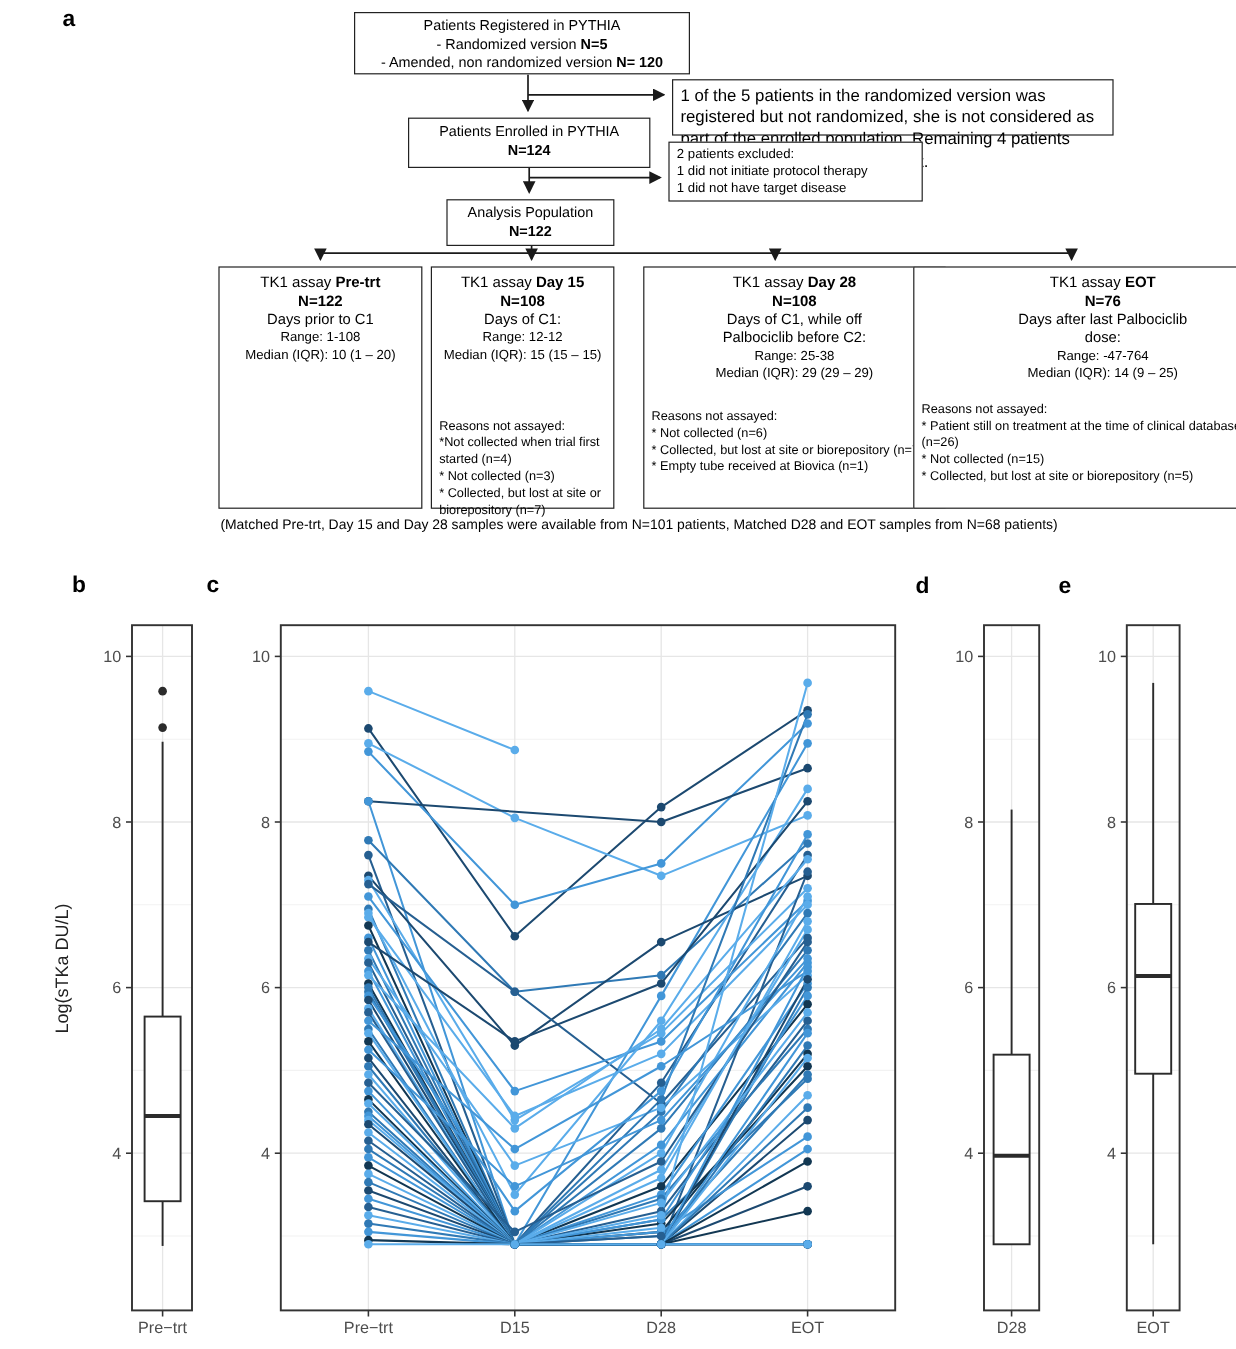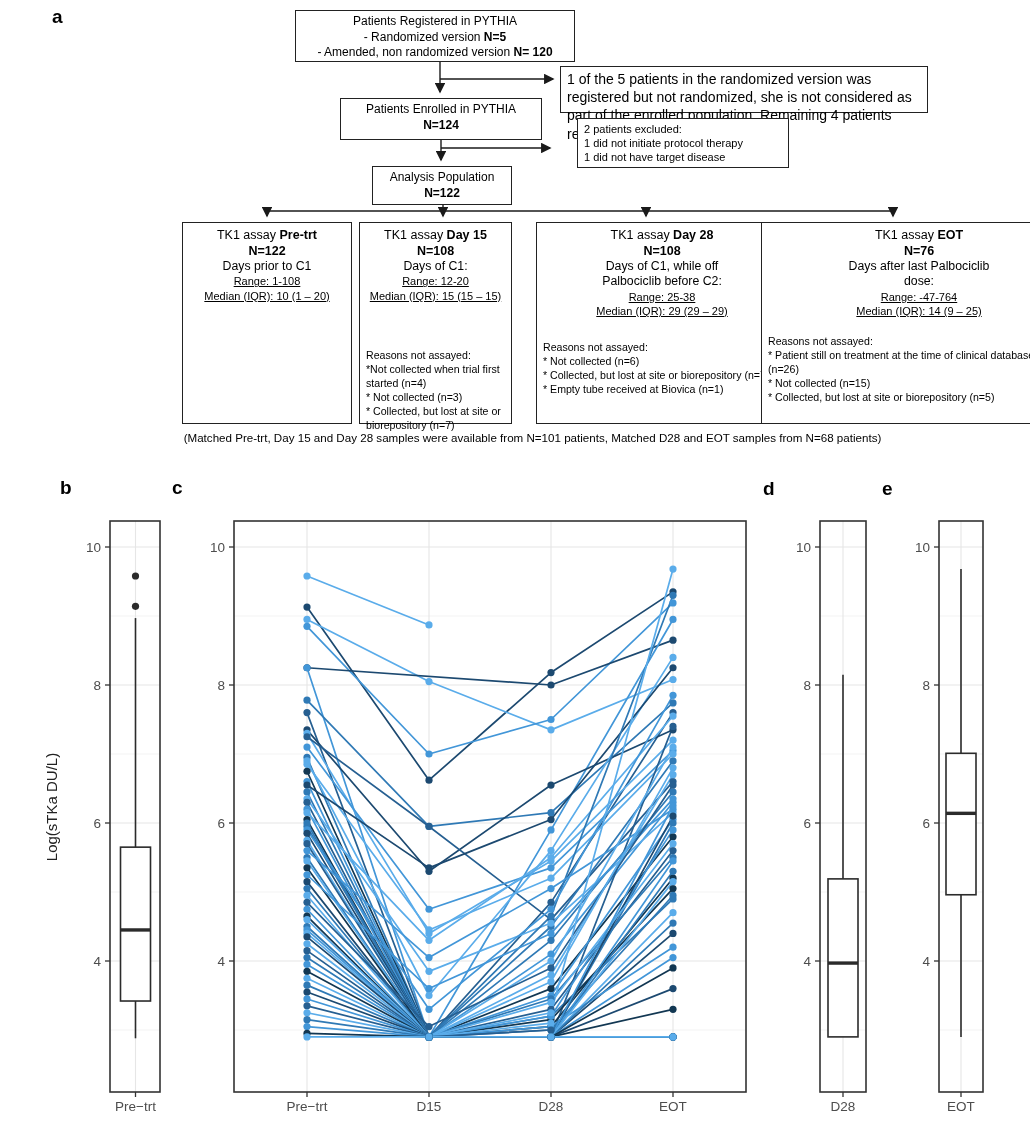--- a/index.html
+++ b/index.html
@@ -9,21 +9,21 @@
   .fbox{position:absolute;border:1.5px solid #222;background:#fff;box-sizing:border-box;}
   .fbox.center{text-align:center;}
   .fbox .pad{padding:3px 4px;}
   .small-left{text-align:left;font-size:14px;line-height:1.3;padding:3px 6px;}
   .pre{white-space:pre-line;}
   .t12{font-size:12px;line-height:1.3;}
   .t125{font-size:12.5px;line-height:1.28;}
   .b{font-weight:bold;}
   .assay-top{padding-top:4px;text-align:center;}
   .assay-desc{font-size:12.3px;line-height:1.25;white-space:pre-line;}
-  .assay-sub{font-size:11px;line-height:1.3;white-space:pre-line;text-decoration:underline;}
+  .assay-sub{font-size:11px;line-height:1.3;white-space:pre-line;}
   .reasons{position:absolute;left:6px;right:3px;text-align:left;font-size:10.6px;
            line-height:1.32;white-space:pre-line;}
   #caption{position:absolute;left:0;right:0;top:431px;text-align:center;font-size:11.6px;color:#000;margin-left:35px;}
   svg{position:absolute;left:0;top:0;}
   svg text{font-family:"Liberation Sans", sans-serif;}
 </style>
 </head>
 <body>
 
 <div id="fig">
@@ -64,21 +64,21 @@
 
   <div class="fbox small-left" style="left:560px;top:66px;width:368px;height:47px;">1 of the 5 patients in the randomized version was registered but not randomized, she is not considered as part of the enrolled population. Remaining 4 patients received palbociclib + fulvestrant.</div>
 
   <div class="fbox center t12" style="left:340px;top:98px;width:202px;height:42px;">
     <div class="pad">
       <div>Patients Enrolled in PYTHIA</div>
       <div class="b">N=124</div>
     </div>
   </div>
 
-  <div class="fbox pre" style="left:557px;top:118px;width:212px;height:50px;text-align:left;font-size:11px;line-height:1.28;padding:3px 6px;margin-left:20px;">2 patients excluded:
+  <div class="fbox pre" style="left:557px;top:118px;width:212px;height:50px;text-align:left;font-size:11px;line-height:1.28;padding:3px 6px;">2 patients excluded:
 1 did not initiate protocol therapy
 1 did not have target disease</div>
 
   <div class="fbox center t12" style="left:372px;top:166px;width:140px;height:39px;">
     <div class="pad">
       <div>Analysis Population</div>
       <div class="b">N=122</div>
     </div>
   </div>
 
@@ -90,21 +90,21 @@
       <div class="assay-sub">Range: 1-108</div>
       <div class="assay-sub">Median (IQR): 10 (1 – 20)</div>
     </div>
   </div>
 
   <div class="fbox" style="left:359px;top:222px;width:153px;height:202px;">
     <div class="assay-top">
       <div class="t125"><span>TK1 assay </span><span class="b">Day 15</span></div>
       <div class="t125 b">N=108</div>
       <div class="assay-desc">Days of C1:</div>
-      <div class="assay-sub">Range: 12-20</div>
+      <div class="assay-sub">Range: 12-12</div>
       <div class="assay-sub">Median (IQR): 15 (15 – 15)</div>
     </div>
     <div class="reasons" style="top:126px;">Reasons not assayed:
 *Not collected when trial first started (n=4)
 * Not collected (n=3)
 * Collected, but lost at site or biorepository (n=7)</div>
   </div>
 
   <div class="fbox" style="left:536px;top:222px;width:252px;height:202px;">
     <div class="assay-top">

